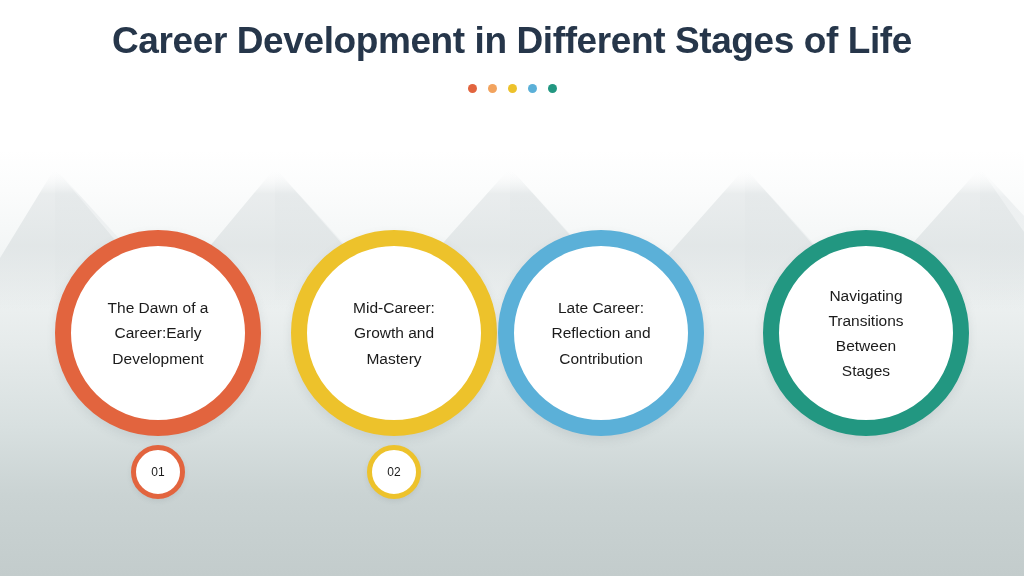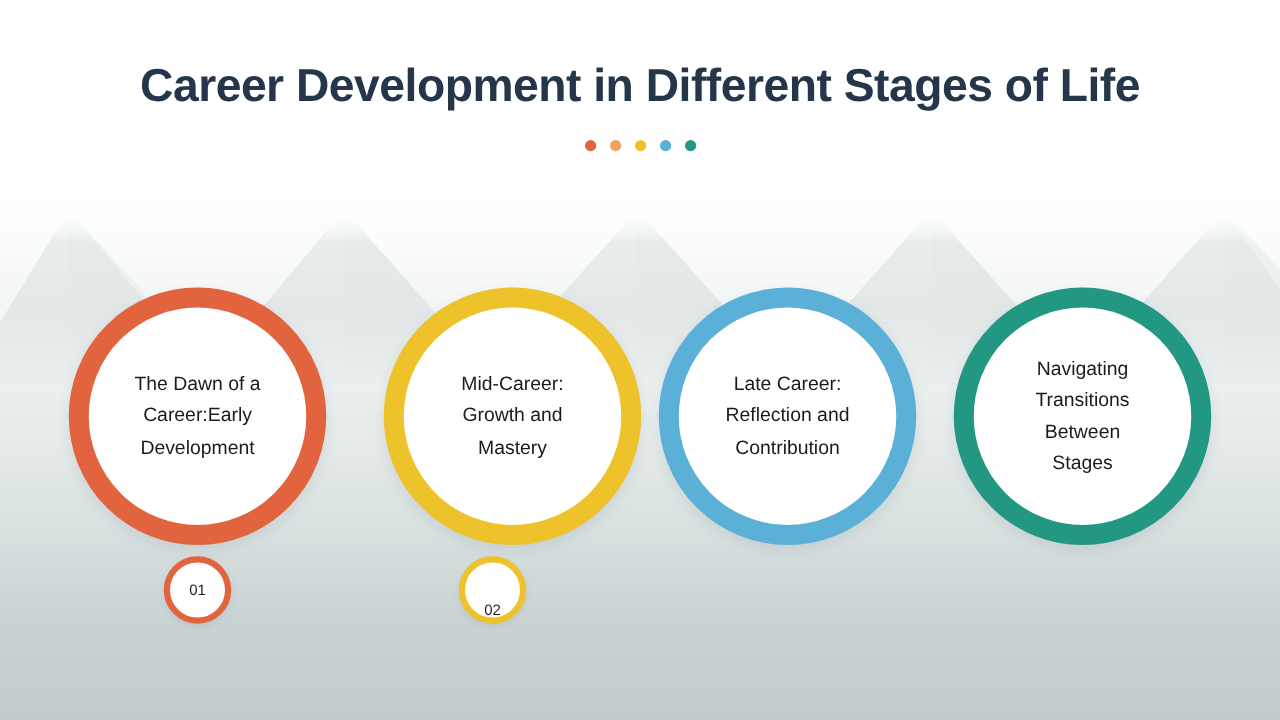--- a/index.html
+++ b/index.html
@@ -30,41 +30,41 @@
   .bg-zigzag{
     position:absolute;left:0;top:0;width:1024px;height:576px;
   }
 
   
   .header{
     position:absolute;left:0;top:0;width:1024px;height:150px;
     display:flex;flex-direction:column;align-items:center;justify-content:flex-start;
   }
   .title{
-    margin:0;padding-top:48px;
+    margin:0;padding-top:20px;
     font-family:"Liberation Sans", sans-serif;
     font-size:37px;font-weight:bold;letter-spacing:-0.4px;
     color:#26364a;text-align:center;line-height:1.15;
     white-space:nowrap;
   }
   .dots{
     display:flex;gap:11px;align-items:center;margin-top:21px;
   }
   .dot{width:9px;height:9px;border-radius:50%;display:block;}
 
   
   .circles{
     position:absolute;left:0;top:0;width:948px;height:576px;
   }
   .stage{
     position:absolute;top:230px;width:206px;height:206px;
   }
   .stage-0{left:55px;}
-  .stage-1{left:307px;}
-  .stage-2{left:527px;}
+  .stage-1{left:291px;}
+  .stage-2{left:498px;}
   .stage-3{left:763px;}
 
   .ring{
     position:absolute;left:0;top:0;width:206px;height:206px;
     box-sizing:border-box;border-radius:50%;
     border:16px solid #e2643e;
     background:#ffffff;
     box-shadow:0 4px 10px rgba(100,110,120,0.14);
     display:flex;align-items:center;justify-content:center;
   }
@@ -77,21 +77,21 @@
 
   
   .badge{
     position:absolute;top:445px;width:54px;height:54px;
     box-sizing:border-box;border-radius:50%;
     border:5px solid #e2643e;background:#ffffff;
     display:flex;align-items:center;justify-content:center;
     box-shadow:0 2px 5px rgba(100,110,120,0.14);
   }
   .badge-0{left:131px;}
-  .badge-1{left:367px;align-items:flex-end;}
+  .badge-1{left:367px;}
   .badge-2{left:603px;}
   .badge-3{left:839px;}
   .badge-num{
     font-family:"Liberation Sans", sans-serif;
     font-size:12px;color:#1b1b1b;line-height:1;font-weight:normal;
   }
 </style>
 </head>
 <body>
 

